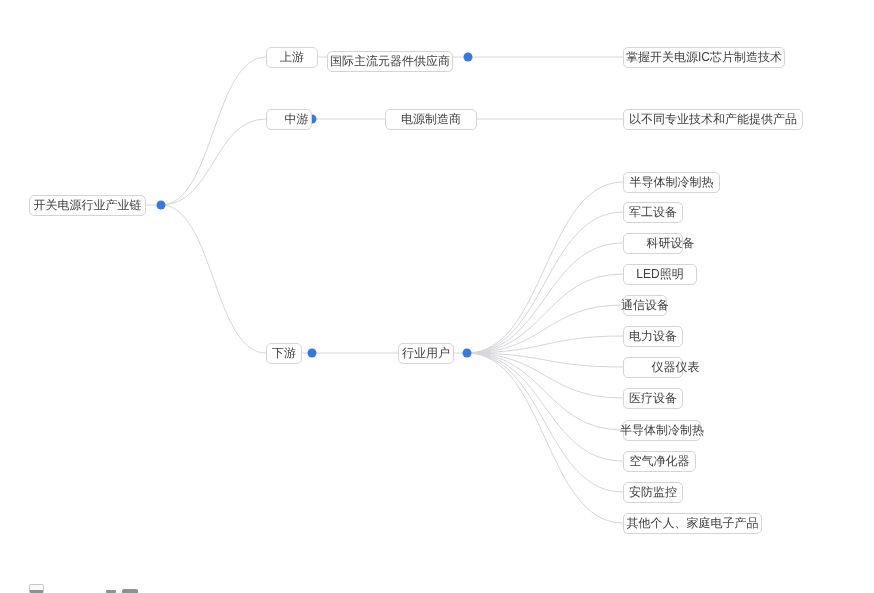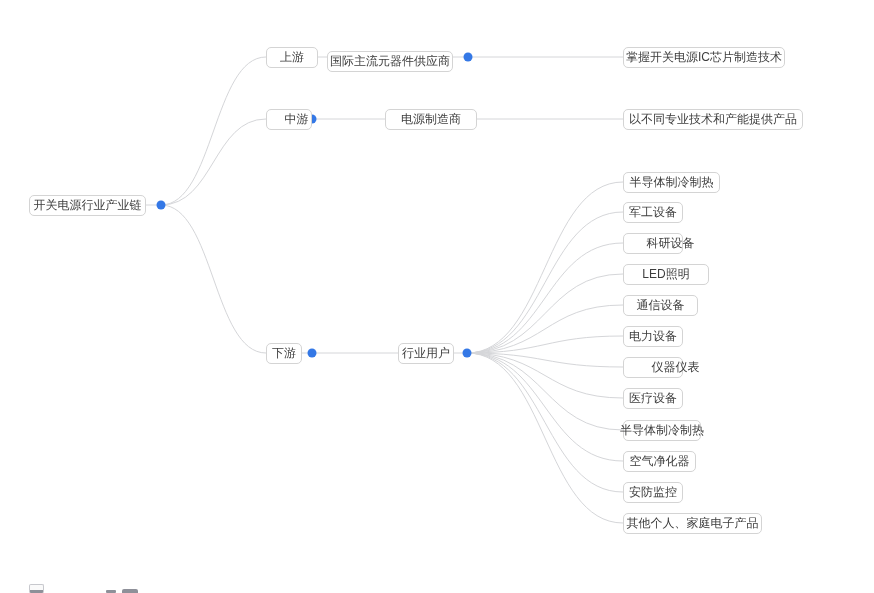--- a/index.html
+++ b/index.html
@@ -113,22 +113,22 @@
       <div class="node" style="left: 327px; top: 51px; width: 126px;">国际主流元器件供应商</div>
       <div class="node" style="left: 623px; top: 46.5px; width: 162px;">掌握开关电源IC芯片制造技术</div>
       <div class="node" style="left: 266px; top: 108.5px; width: 46px; padding-left: 15px;">中游</div>
       <div class="node" style="left: 385px; top: 108.5px; width: 92px;">电源制造商</div>
       <div class="node" style="left: 623px; top: 108.5px; width: 180px;">以不同专业技术和产能提供产品</div>
       <div class="node" style="left: 266px; top: 342.5px; width: 36px;">下游</div>
       <div class="node" style="left: 398px; top: 342.5px; width: 56px;">行业用户</div>
       <div class="node" style="left: 623px; top: 171.5px; width: 97px;">半导体制冷制热</div>
       <div class="node" style="left: 623px; top: 201.5px; width: 60px;">军工设备</div>
       <div class="node" style="left: 623px; top: 232.5px; width: 60px; padding-left: 35px;">科研设备</div>
-      <div class="node" style="left: 623px; top: 263.5px; width: 86px;">LED照明</div>
-      <div class="node" style="left: 623px; top: 294.5px; width: 75px;">通信设备</div>
+      <div class="node" style="left: 623px; top: 263.5px; width: 74px;">LED照明</div>
+      <div class="node" style="left: 623px; top: 294.5px; width: 44px;">通信设备</div>
       <div class="node" style="left: 623px; top: 325.5px; width: 60px;">电力设备</div>
       <div class="node" style="left: 623px; top: 356.5px; width: 60px; padding-left: 45px;">仪器仪表</div>
       <div class="node" style="left: 623px; top: 387.5px; width: 60px;">医疗设备</div>
       <div class="node" style="left: 623px; top: 419.5px; width: 78px;">半导体制冷制热</div>
       <div class="node" style="left: 623px; top: 450.5px; width: 73px;">空气净化器</div>
       <div class="node" style="left: 623px; top: 481.5px; width: 60px;">安防监控</div>
       <div class="node" style="left: 623px; top: 512.5px; width: 139px;">其他个人、家庭电子产品</div>
     </div>
 
   <div class="sliver sliver-monitor"></div>

